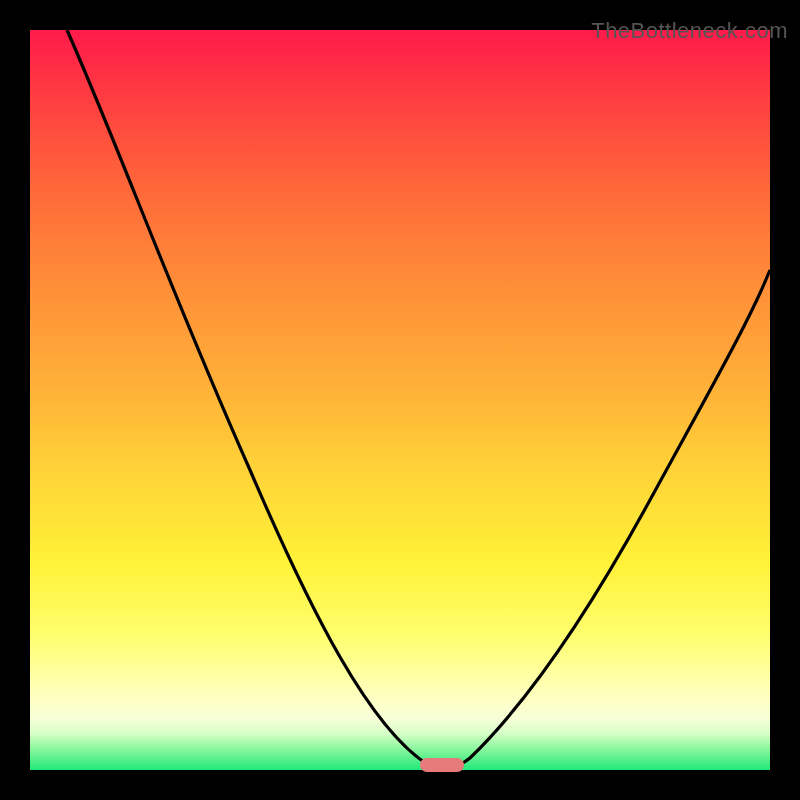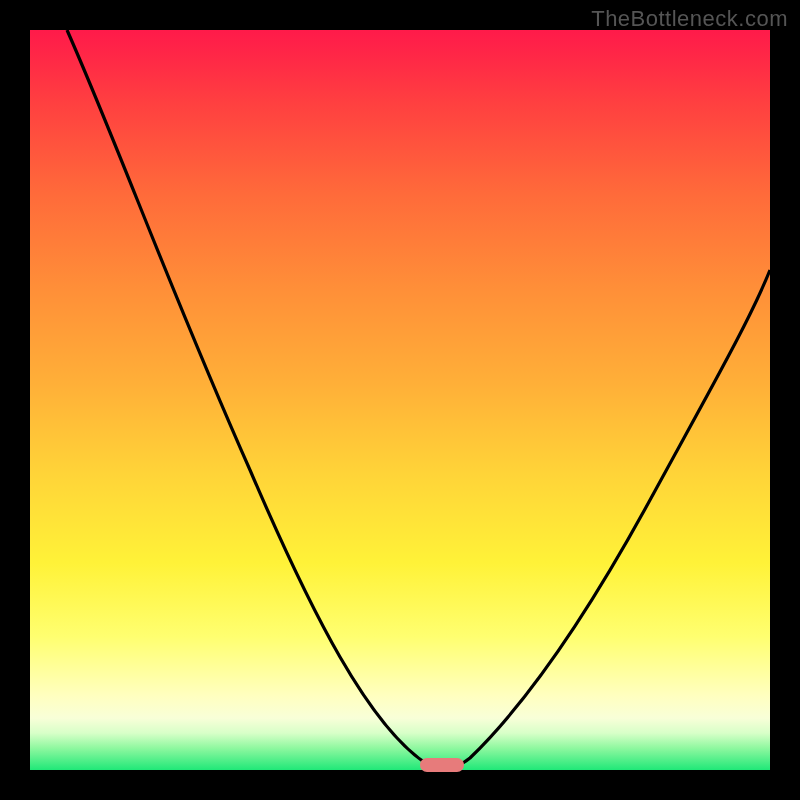--- a/index.html
+++ b/index.html
@@ -12,21 +12,21 @@
     font-family: Arial, Helvetica, sans-serif;
   }
   .frame {
     position: relative;
     width: 800px;
     height: 800px;
     background: #000;
   }
   .watermark {
     position: absolute;
-    top: 6px;
+    top: 18px;
     right: 12px;
     color: #555;
     font-size: 22px;
     font-weight: 500;
     letter-spacing: 0.5px;
     z-index: 10;
   }
   .plot {
     position: absolute;
     left: 30px;

